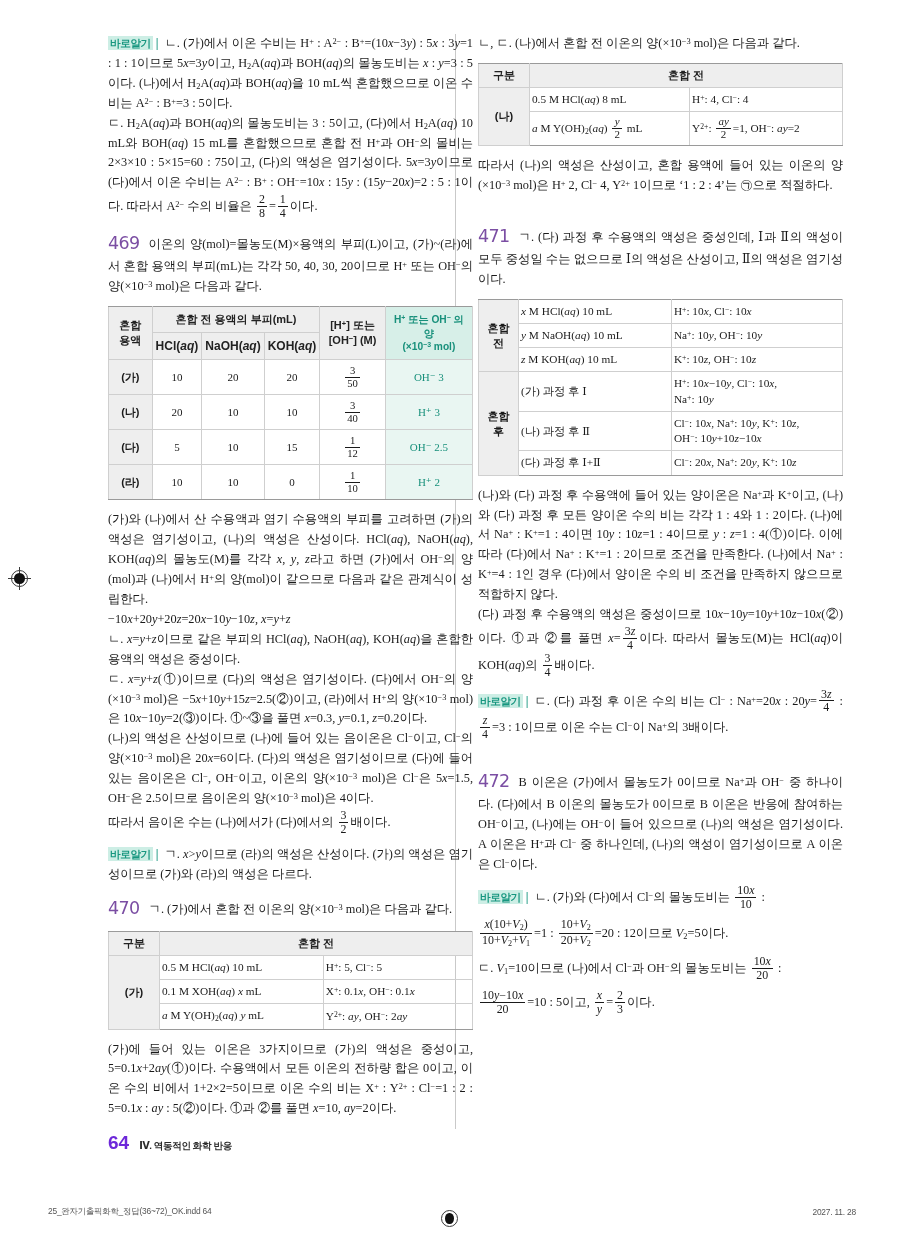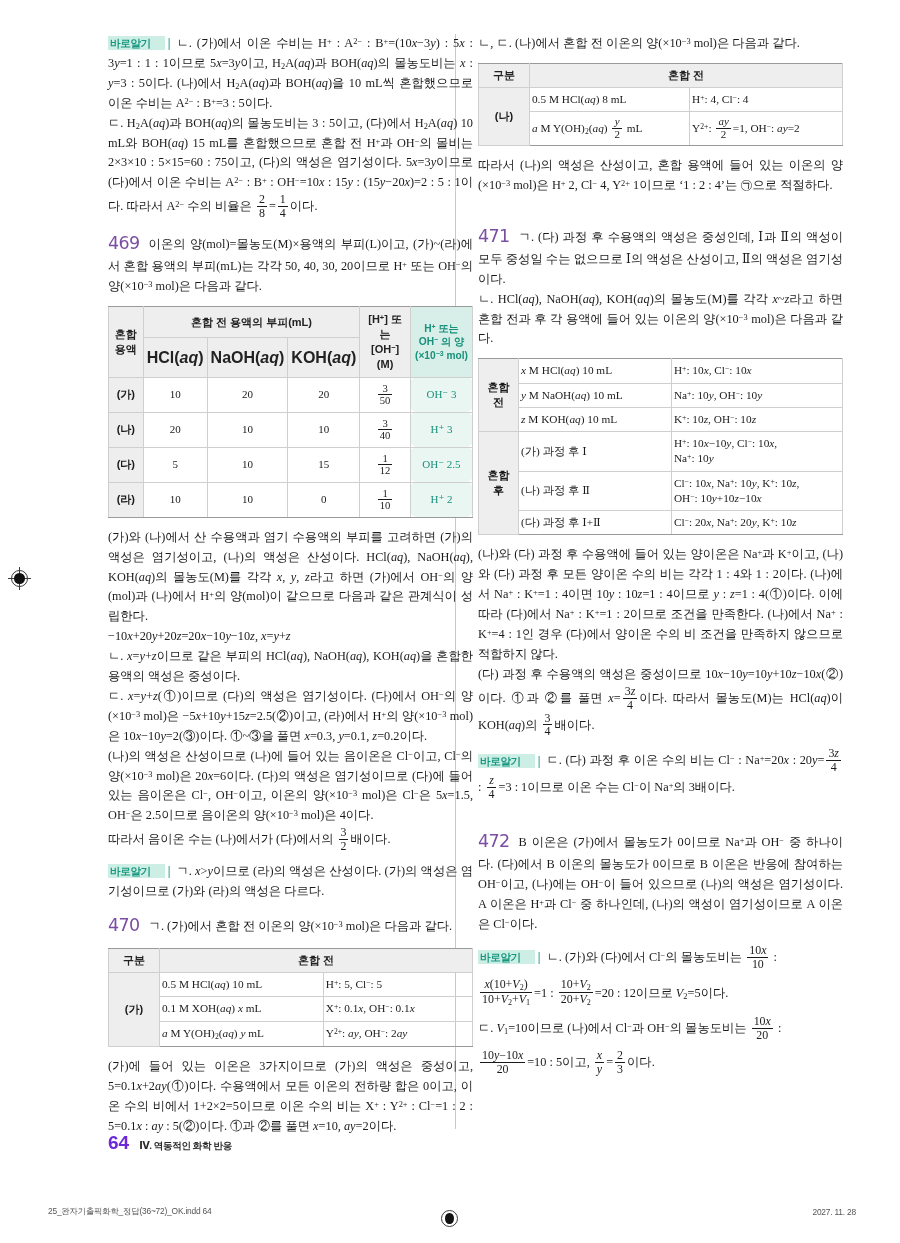--- a/index.html
+++ b/index.html
@@ -63,21 +63,21 @@
     letter-spacing:-0.6px;
     margin-right:9px;
     vertical-align:-1px;
   }
   .badge{
     font-family:"Liberation Sans","DejaVu Sans",sans-serif;
     font-weight:bold;
     font-size:10.6px;
     color:#17967f;
     background:#cdeee5;
-    padding:1px 14px 1px 2px;
+    padding:1px 2px 1px 2px;
     margin-right:3px;
     letter-spacing:-0.4px;
   }
   .badge-bar{color:#17967f;font-weight:bold;margin-right:6px;}
 
   
   table{
     border-collapse:collapse;
     width:100%;
     font-size:11.3px;
@@ -114,27 +114,26 @@
     color:#18907b;
     font-family:"Liberation Sans","DejaVu Sans",sans-serif;
     font-weight:bold;
     font-size:10.2px;
     line-height:1.3;
   }
   .teal-cell{
     background:#e9f6f2;
     color:#18907b;
     font-size:11px;
-    border-radius:7px;
   }
 
   
   #tbl469{font-size:11px;}
   #tbl469 td{padding:5px 3px;}
-  #tbl469 .vol{font-size:16px;margin-left:45px;}
+  #tbl469 .vol{font-size:12px;margin-left:45px;}
 
   
   .tbl-ion td{padding:4px 2px;}
   .tbl-ion .lft{text-align:left;}
 
   
   .pagefoot{
     position:absolute;
     left:108px;bottom:89px;
     font-family:"Liberation Sans","DejaVu Sans",sans-serif;
@@ -341,23 +340,20 @@
 
     <p class="para">
       따라서 (나)의 액성은 산성이고, 혼합 용액에 들어 있는 이온의 양(×10<sup>−3</sup> mol)은 H<sup>+</sup> 2, Cl<sup>−</sup> 4, Y<sup>2+</sup> 1이므로 ‘1 : 2 : 4’는 ㉠으로 적절하다.
     </p>
 
     <div class="biggap"></div>
 
     <p class="para">
       <span class="qnum">471</span>ㄱ. (다) 과정 후 수용액의 액성은 중성인데, Ⅰ과 Ⅱ의 액성이 모두 중성일 수는 없으므로 Ⅰ의 액성은 산성이고, Ⅱ의 액성은 염기성이다.
     </p>
-    <p class="para">
-      ㄴ. HCl(<i>aq</i>), NaOH(<i>aq</i>), KOH(<i>aq</i>)의 몰농도(M)를 각각 <i>x</i>~<i>z</i>라고 하면 혼합 전과 후 각 용액에 들어 있는 이온의 양(×10<sup>−3</sup> mol)은 다음과 같다.
-    </p>
 
     <table class="tbl-ion">
       <tbody>
           <tr>
         <td class="rowhdr tbl-top" rowspan="3" style="width:11%">
           <span>혼합</span><br><span>전</span>
         </td>
         <td class="lft tbl-top" style="width:42%"><i>x</i> M HCl(<i>aq</i>) 10 mL</td>
         <td class="lft tbl-top">H<sup>+</sup>: 10<i>x</i>, Cl<sup>−</sup>: 10<i>x</i></td>
       </tr>

